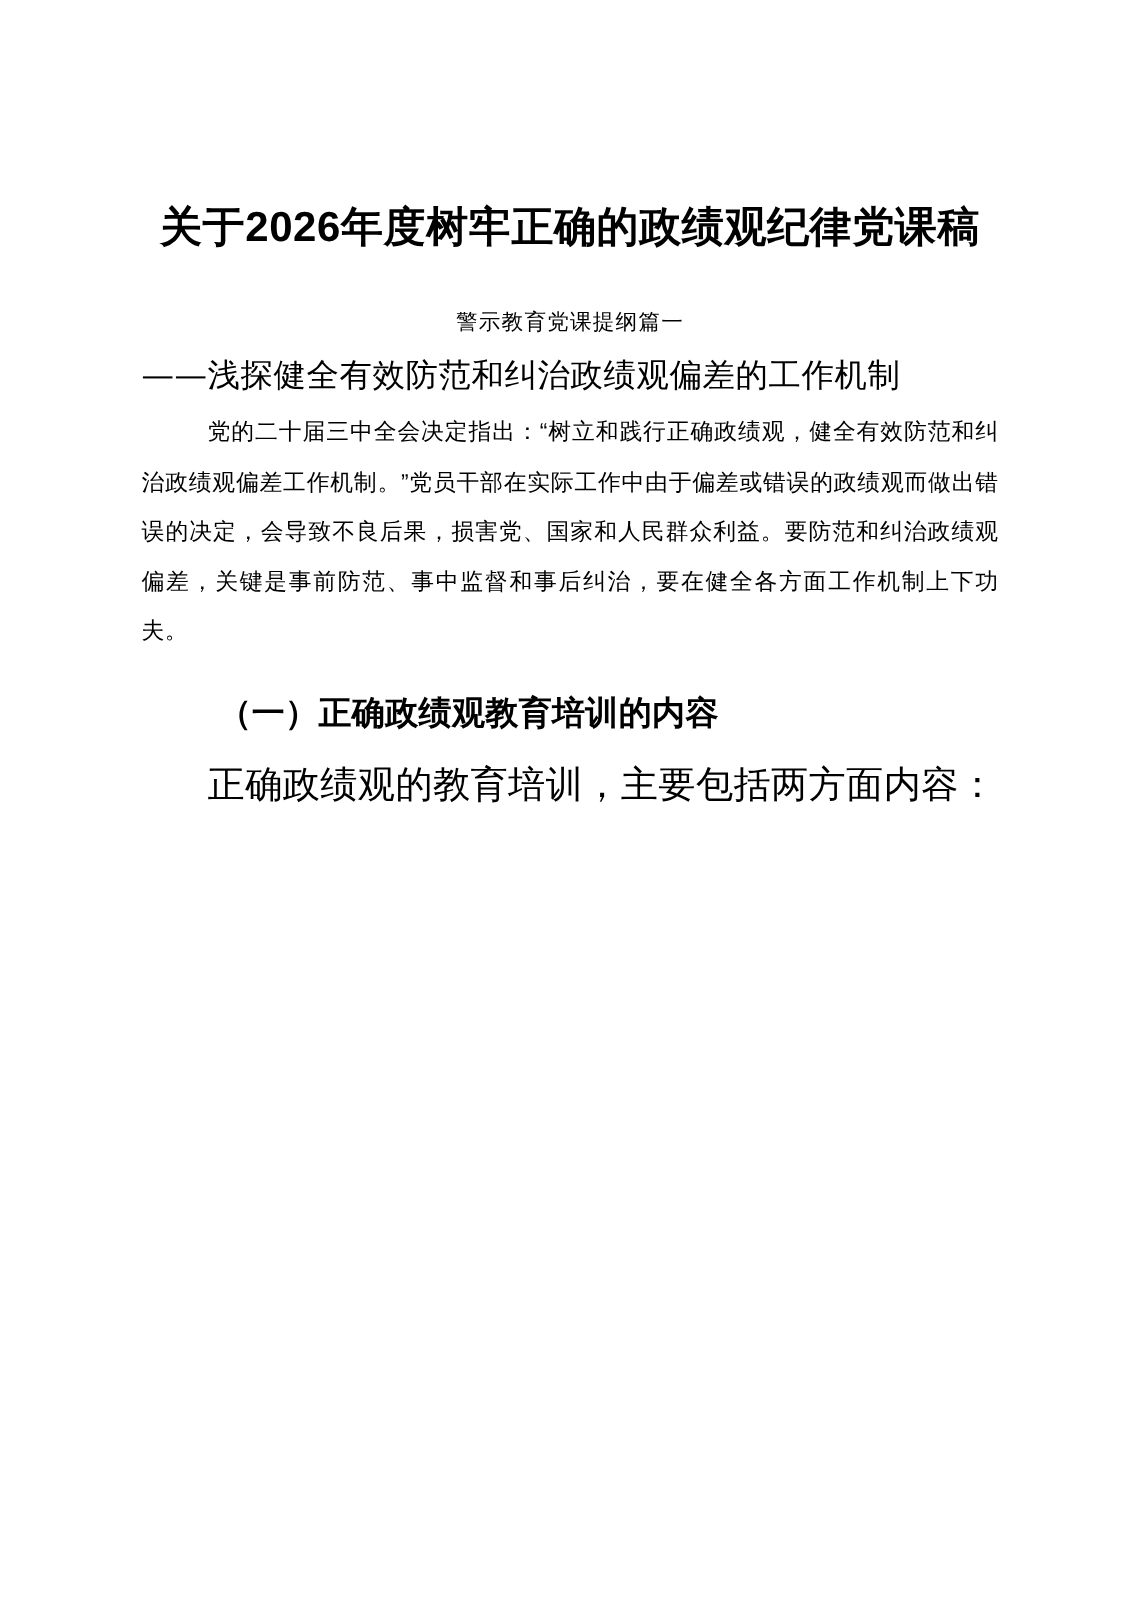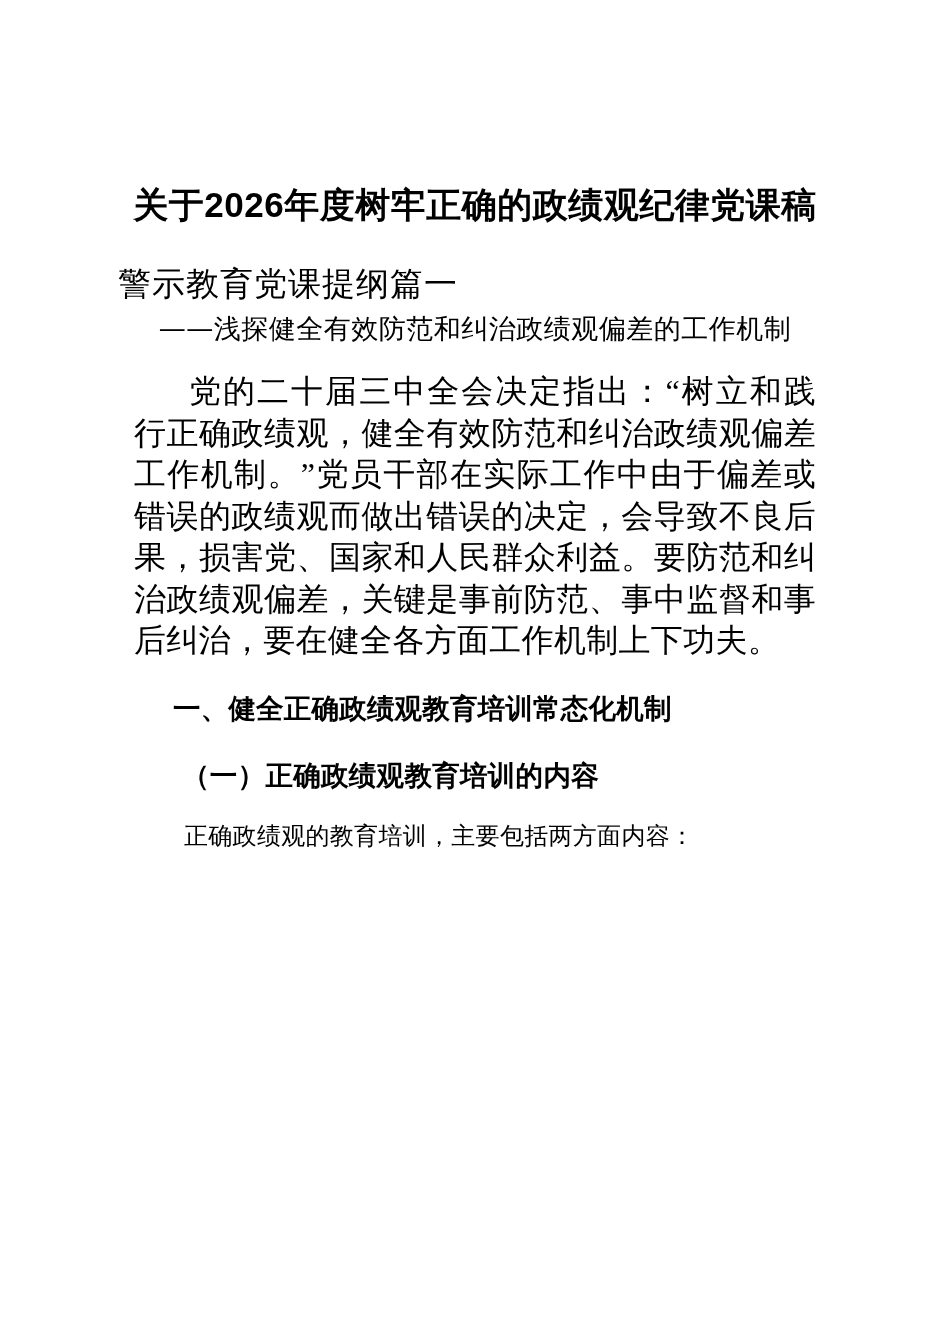--- a/index.html
+++ b/index.html
@@ -11,21 +11,21 @@
     width: 950px;
     height: 1344px;
     position: relative;
     font-family: "DejaVu Serif", serif;
     color: #000000;
     overflow: hidden;
   }
 
   .page {
     position: absolute;
-    left: 0; top: 15px;
+    left: 0; top: 0;
     width: 950px;
     height: 964px;
     background: #ffffff;
     box-sizing: border-box;
   }
 
   .content {
     position: absolute;
     left: 118px;
     top: 0;
@@ -42,45 +42,44 @@
     letter-spacing: 0.5px;
     margin: 0;
     padding-top: 168px;
     white-space: nowrap;
     color: #000;
   }
 
   
   .subtitle-center {
     font-family: "DejaVu Serif", "Liberation Serif", serif;
-    font-size: 33px;
+    font-size: 18px;
     line-height: 41px;
-    text-align: left;
+    text-align: center;
     margin: 0;
     padding-top: 36px;
     letter-spacing: 1px;
   }
 
   
   .subtitle-dash {
     font-family: "DejaVu Serif", "Liberation Serif", serif;
     font-size: 27px;
     line-height: 41px;
-    text-align: center;
     margin: 0;
     padding-top: 4px;
     letter-spacing: 0.5px;
   }
 
   
   .body-para {
-    font-family: Liberation Serif, serif;
-    font-size: 32px;
+    font-family: Liberation Sans, sans-serif;
+    font-size: 19px;
     line-height: 41.5px;
-    margin: 16px;
+    margin: 0;
     padding-top: 6px;
     text-indent: 55px;
     text-align: justify;
     text-justify: inter-character;
     letter-spacing: 0.3px;
   }
 
   .body-para.tight {
     padding-top: 2px;
   }
@@ -105,44 +104,43 @@
     line-height: 41.5px;
     margin: 16px;
     padding-top: 10px;
     text-indent: 48px;
     text-align: left;
     letter-spacing: 0.3px;
   }
 
   .lead-para {
     font-family: "DejaVu Serif", "Liberation Serif", serif;
-    font-size: 24px;
+    font-size: 31px;
     line-height: 41.5px;
-    margin: 11px;
+    margin: 0;
     padding-top: 3px;
     text-indent: 55px;
     text-align: left;
     letter-spacing: 0.3px;
   }
 </style>
 </head>
 <body>
 
 <div class="page">
   <div class="content">
 
     <h1 class="doc-title">关于2026年度树牢正确的政绩观纪律党课稿</h1>
 
     <p class="subtitle-center">警示教育党课提纲篇一</p>
 
     <p class="subtitle-dash">——浅探健全有效防范和纠治政绩观偏差的工作机制</p>
 
     <p class="body-para">党的二十届三中全会决定指出：“树立和践行正确政绩观，健全有效防范和纠治政绩观偏差工作机制。”党员干部在实际工作中由于偏差或错误的政绩观而做出错误的决定，会导致不良后果，损害党、国家和人民群众利益。要防范和纠治政绩观偏差，关键是事前防范、事中监督和事后纠治，要在健全各方面工作机制上下功夫。</p>
 
-    <h2 class="section-heading">一、健全正确政绩观教育培训常态化机制</h2>
 
 
     <h3 class="subsection-heading">（一）正确政绩观教育培训的内容</h3>
 
     <p class="lead-para">正确政绩观的教育培训，主要包括两方面内容：</p>
 
   </div>
 </div>
 
 </body></html>

